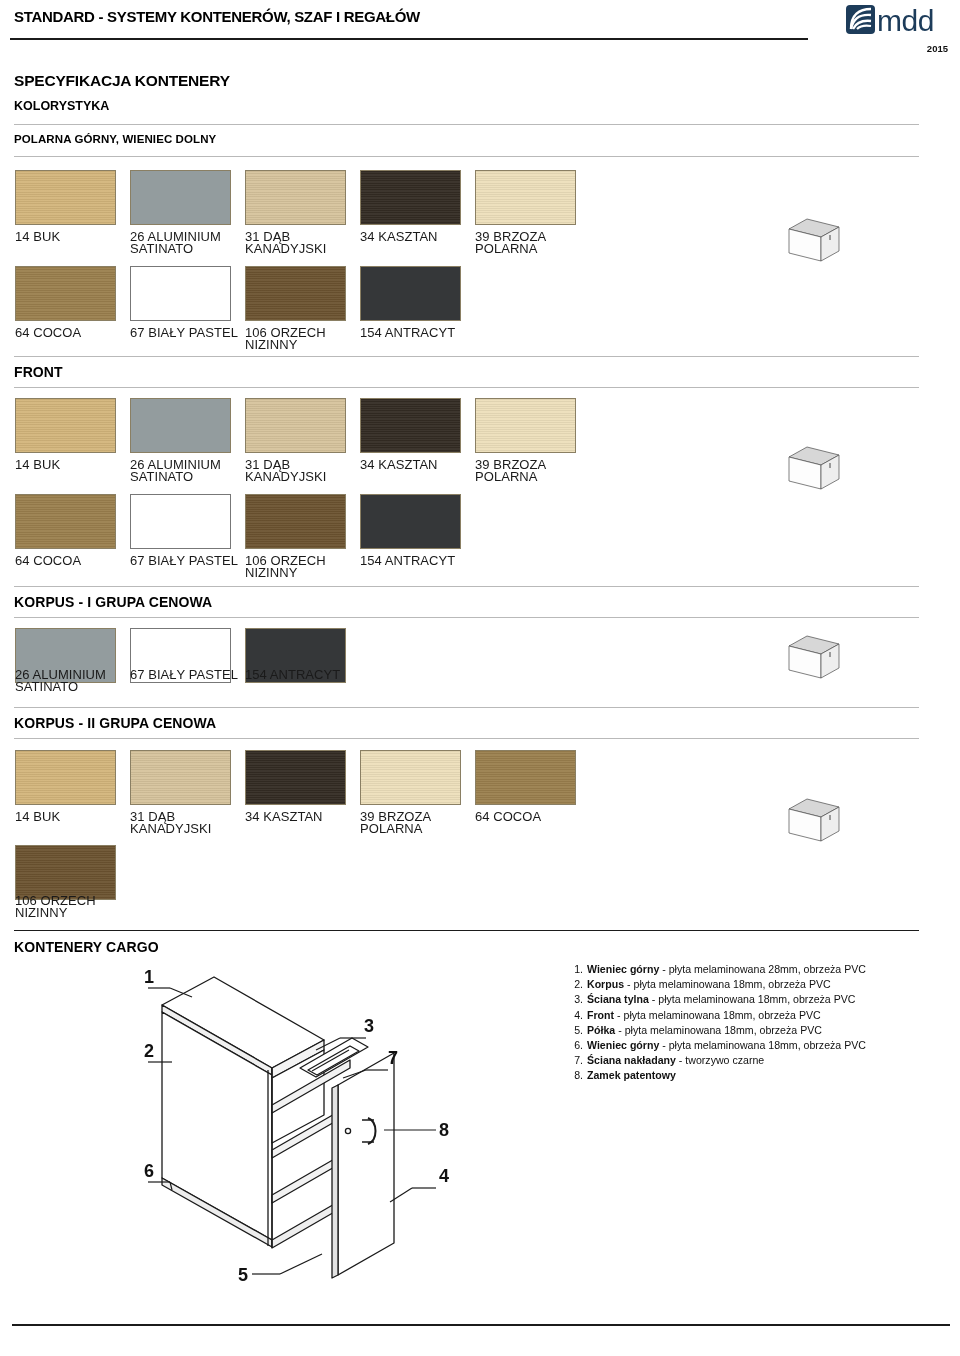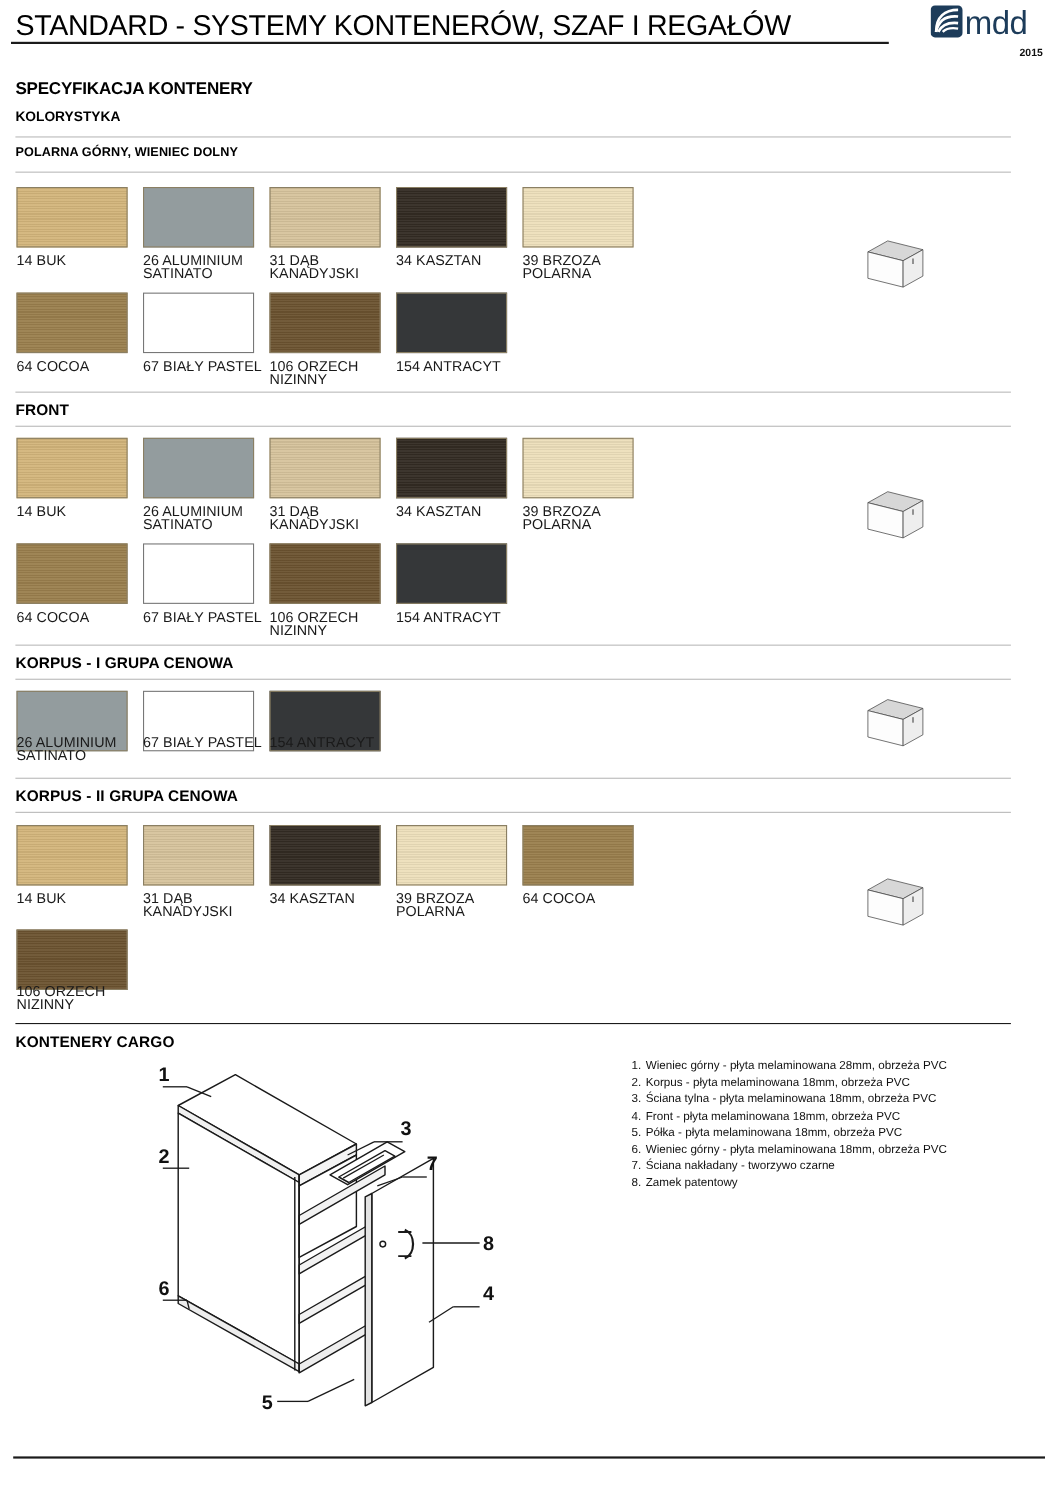--- a/index.html
+++ b/index.html
@@ -17,22 +17,22 @@
 
   
   .header {
     position: absolute;
     left: 0; top: 0;
     width: 960px; height: 66px;
   }
   .doc-title {
     position: absolute;
     left: 14px; top: 8px;
-    font-size: 26px;
-    font-weight: normal;
+    font-size: 15px;
+    font-weight: bold;
     letter-spacing: -0.3px;
     white-space: nowrap;
   }
   .title-rule {
     position: absolute;
     left: 10px; top: 38px;
     width: 798px; height: 0;
     border-top: 2.4px solid #1b1b1b;
   }
   .logo-wrap {
@@ -146,21 +146,21 @@
     margin-bottom: 1px;
     color: #111;
   }
   .spec-num {
     position: absolute;
     left: 0; top: 0;
     width: 15px;
     text-align: right;
     font-size: 10.6px;
   }
-  .spec-strong { font-weight: normal; }
+  .spec-strong { font-weight: bold; }
 
   .footer-rule {
     position: absolute;
     left: 12px; top: 1324px;
     width: 938px; height: 0;
     border-top: 2.2px solid #1b1b1b;
   }
 </style>
 </head>
 <body>

